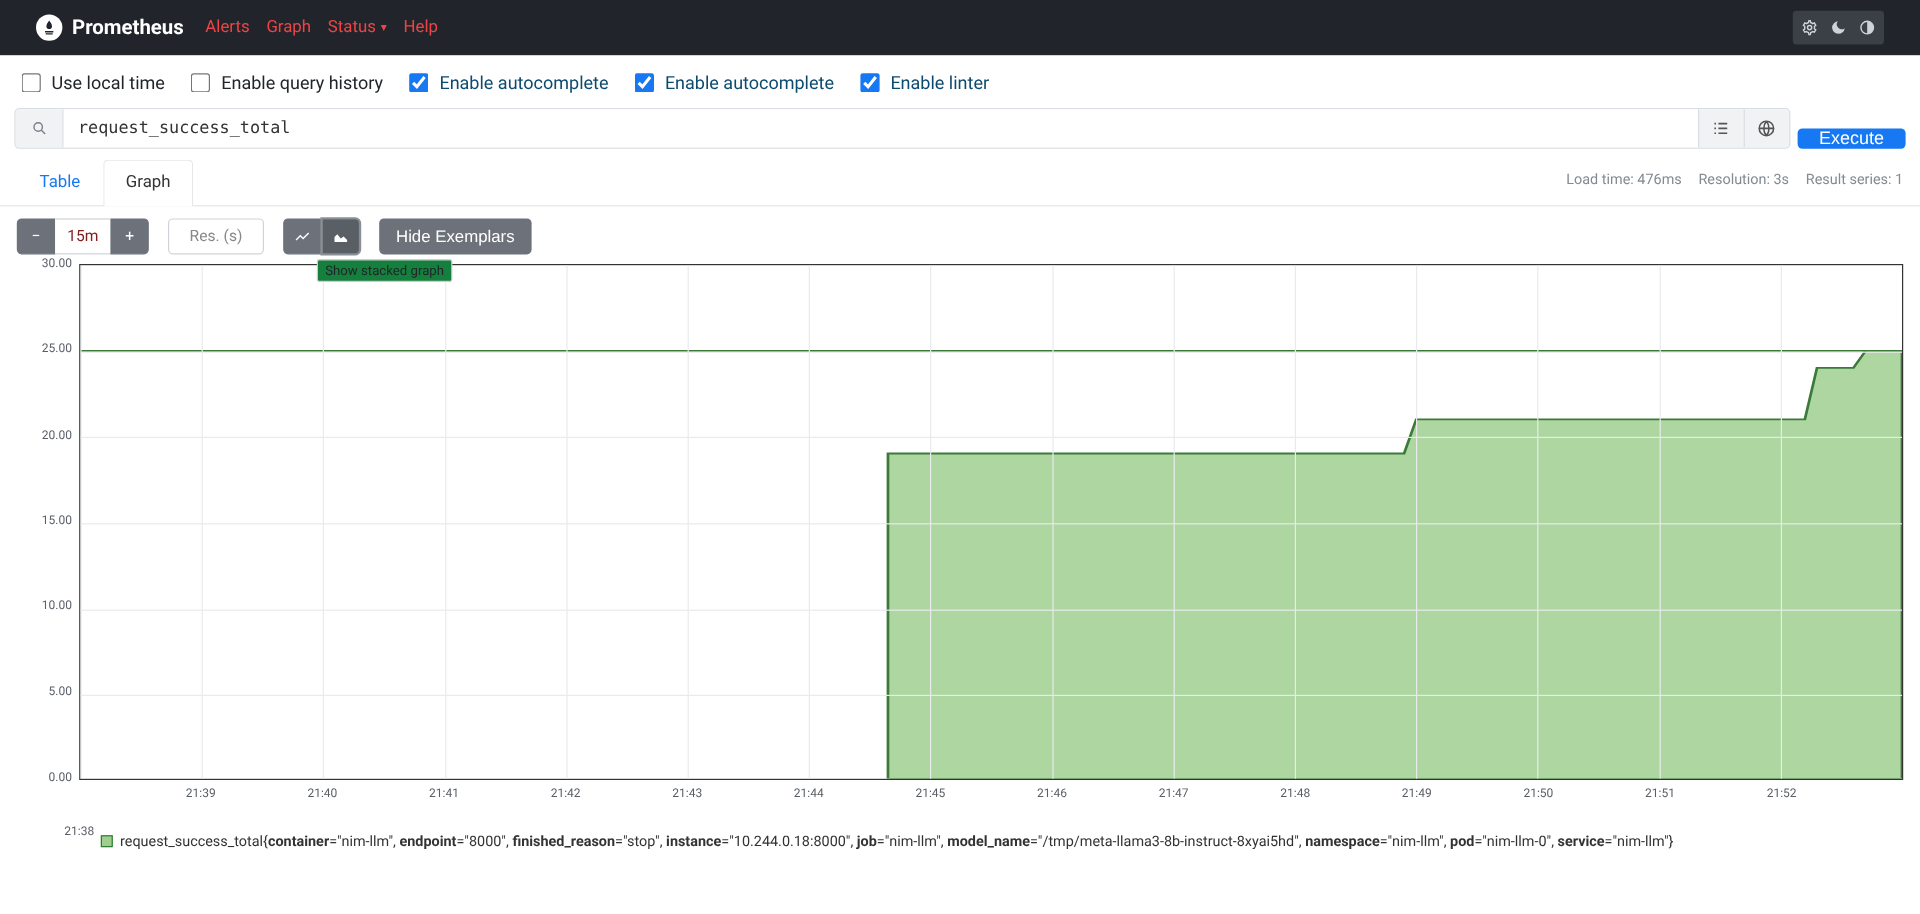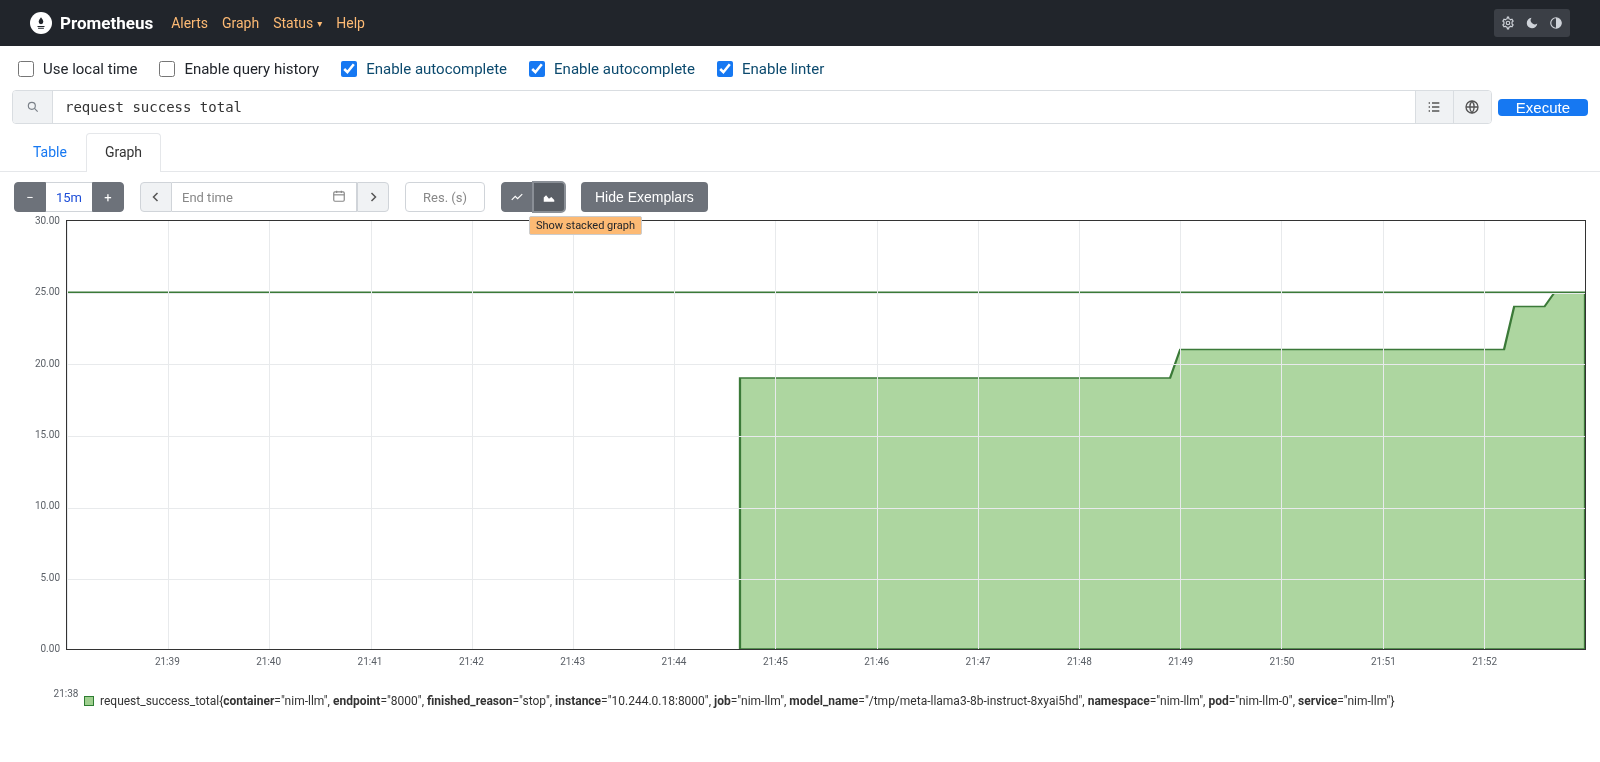--- a/index.html
+++ b/index.html
@@ -5,34 +5,34 @@
   * { box-sizing: border-box; }
   body { margin:0; font-family:-apple-system,BlinkMacSystemFont,"Segoe UI",Roboto,Helvetica,Arial,sans-serif; font-size:14px; color:#21252b; background:#fff;}
 
   
   .navbar { background:#21252b; height:46px; display:flex; align-items:center; padding:0 30px; justify-content:space-between; }
   .nav-left { display:flex; align-items:center; gap:18px; }
   .brand { display:flex; align-items:center; gap:8px; color:#fff; font-weight:700; font-size:17px; }
   .brand-logo { width:22px; height:22px; border-radius:50%; background:#fff; display:flex; align-items:center; justify-content:center; }
   .brand-logo svg { width:14px; height:14px; }
   .nav-links { display:flex; gap:14px; }
-  .nav-link { color:#fdba74; font-size:14px; cursor:pointer; display:flex; align-items:center; gap:4px; }
+  .nav-link { color:#ef4444; font-size:14px; cursor:pointer; display:flex; align-items:center; gap:4px; }
   .nav-link .caret { font-size:10px; }
   .nav-right { display:flex; gap:0; background:#3b3f46; border-radius:3px; padding:2px;}
   .nav-icon-btn { width:24px; height:24px; display:flex; align-items:center; justify-content:center; color:#cfd3d9; cursor:pointer; }
 
   
   .options-bar { display:flex; align-items:center; gap:18px; padding:12px 14px 10px; }
   .chk { display:flex; align-items:center; gap:6px; cursor:pointer; }
   .chk input { width:16px; height:16px; accent-color:#1678f2; }
   .chk .lbl { font-size:15px; }
   .chk.blue .lbl { color:#0c4a6e; }
 
   
-  .query-row { display:flex; gap:0; padding:0 12px; align-items:center; }
+  .query-row { display:flex; gap:0; padding:0 12px; align-items:flex-end; }
   .query-box { flex:1; display:flex; border:1px solid #d9dde1; border-radius:4px; overflow:hidden; }
   .q-prefix { width:40px; display:flex; align-items:center; justify-content:center; background:#f0f2f4; color:#7a8088; border-right:1px solid #d9dde1;}
   .q-input { flex:1; border:none; padding:8px 12px; font-family:"SFMono-Regular",Menlo,Consolas,monospace; font-size:14px; color:#333; outline:none; }
   .q-btn { width:38px; display:flex; align-items:center; justify-content:center; background:#f0f2f4; border-left:1px solid #d9dde1; color:#555; cursor:pointer; }
   .q-btn + .q-btn { }
   .execute { background:#1678f2; color:#fff; border:none; padding:0 18px; font-size:15px; border-radius:4px; margin-left:6px; cursor:pointer; }
 
   
   .tabs-row { display:flex; align-items:center; justify-content:space-between; padding:8px 14px 0 14px; border-bottom:1px solid #e5e7ea;}
   .tabs { display:flex; gap:0; }
@@ -44,26 +44,26 @@
   .graph-area { padding:10px 14px 20px; }
   .graph-toolbar { display:flex; align-items:center; gap:16px; margin-bottom:8px; position:relative;}
   .btn-group { display:inline-flex; }
   .tb-btn { height:30px; min-width:32px; display:flex; align-items:center; justify-content:center; background:#f0f2f4; border:1px solid #d0d4d9; color:#555; cursor:pointer; font-size:13px;}
   .tb-btn.dark { background:#6d727a; color:#fff; border-color:#6d727a; }
   .tb-btn.first { border-radius:4px 0 0 4px; }
   .tb-btn.last  { border-radius:0 4px 4px 0; }
   .tb-btn.single{ border-radius:4px; }
   .tb-btn.mid   { border-left:none; }
   .tb-btn.inputish { background:#fff; padding:0 10px; color:#888; }
-  .range-label { background:#fff; min-width:46px; justify-content:center; font-weight:400; color:#1d4ed8; border-left:none; border-right:none;}
+  .range-label { background:#fff; min-width:46px; justify-content:center; font-weight:400; color:#7f1d1d; border-left:none; border-right:none;}
   .end-time { width:185px; justify-content:space-between; padding:0 8px; }
   .end-time .cal-icon { color:#888; }
   .res-input { width:80px; text-align:center;}
   .exemplars-btn { background:#6d727a; color:#fff; border:none; height:30px; padding:0 14px; border-radius:4px; cursor:pointer; font-size:14px;}
-  .tooltip { position:absolute; top:34px; left:0; transform:none; background:#fdba74; border:1px solid #ccc; padding:2px 6px; font-size:11px; border-radius:2px; white-space:nowrap; z-index:5;}
+  .tooltip { position:absolute; top:34px; left:0; transform:none; background:#15803d; border:1px solid #ccc; padding:2px 6px; font-size:11px; border-radius:2px; white-space:nowrap; z-index:5;}
 
   
   .chart-wrapper { position:relative; }
   .y-axis { position:absolute; left:0; top:0; bottom:28px; width:52px; }
   .y-tick { position:absolute; right:6px; font-size:10px; color:#5a5f66; transform:translateY(-50%); }
   .plot { margin-left:52px; height:430px; border:1px solid #333; position:relative; background:#fff; overflow:hidden;}
   .grid-h, .grid-v { position:absolute; background:#e8eaec; }
   .grid-h { left:0; right:0; height:1px; }
   .grid-v { top:0; bottom:0; width:1px; }
   .x-axis { margin-left:52px; position:relative; height:20px; margin-top:6px;}
@@ -169,54 +169,36 @@
     </span>
   </div>
   <button class="execute">Execute</button>
 </div>
 
 <div class="tabs-row">
   <div class="tabs">
     <div class="tab">Table</div>
     <div class="tab active">Graph</div>
   </div>
+  <div class="info">
+    <span>Load time: 476ms</span>
+    <span>Resolution: 3s</span>
+    <span>Result series: 1</span>
+  </div>
 </div>
 
 <div class="graph-area">
 
   <div class="graph-toolbar">
     <div class="btn-group">
       <span class="tb-btn dark first">−</span>
       <span class="tb-btn range-label">15m</span>
       <span class="tb-btn dark last">+</span>
     </div>
 
-    <div class="btn-group">
-      <span class="tb-btn first">
-        <svg width="12" height="12" viewBox="0 0 24 24" fill="none" stroke="currentColor" stroke-width="3">
-            <polyline points="15 4 7 12 15 20"></polyline>
-          </svg>
-      </span>
-      <span class="tb-btn inputish mid end-time">
-        <span>End time</span>
-        <span class="cal-icon">
-          <svg width="14" height="14" viewBox="0 0 24 24" fill="none" stroke="currentColor" stroke-width="2">
-              <rect x="3" y="5" width="18" height="16" rx="2"></rect>
-              <line x1="3" y1="10" x2="21" y2="10"></line>
-              <line x1="8" y1="3" x2="8" y2="7"></line>
-              <line x1="16" y1="3" x2="16" y2="7"></line>
-            </svg>
-        </span>
-      </span>
-      <span class="tb-btn last">
-        <svg width="12" height="12" viewBox="0 0 24 24" fill="none" stroke="currentColor" stroke-width="3">
-            <polyline points="9 4 17 12 9 20"></polyline>
-          </svg>
-      </span>
-    </div>
 
     <span class="tb-btn inputish single res-input">Res. (s)</span>
 
     <div class="btn-group" style="position:relative;">
       <span class="tb-btn dark first" style="background:#6d727a;border-color:#6d727a;">
         <svg width="14" height="14" viewBox="0 0 24 24" fill="none" stroke="#fff" stroke-width="2">
             <polyline points="3 17 9 11 13 15 21 7"></polyline>
           </svg>
       </span>
       <span class="tb-btn dark last" style="background:#5a5f66;border-color:#4a4e54;outline:2px solid #8a8f96;outline-offset:-1px;">

